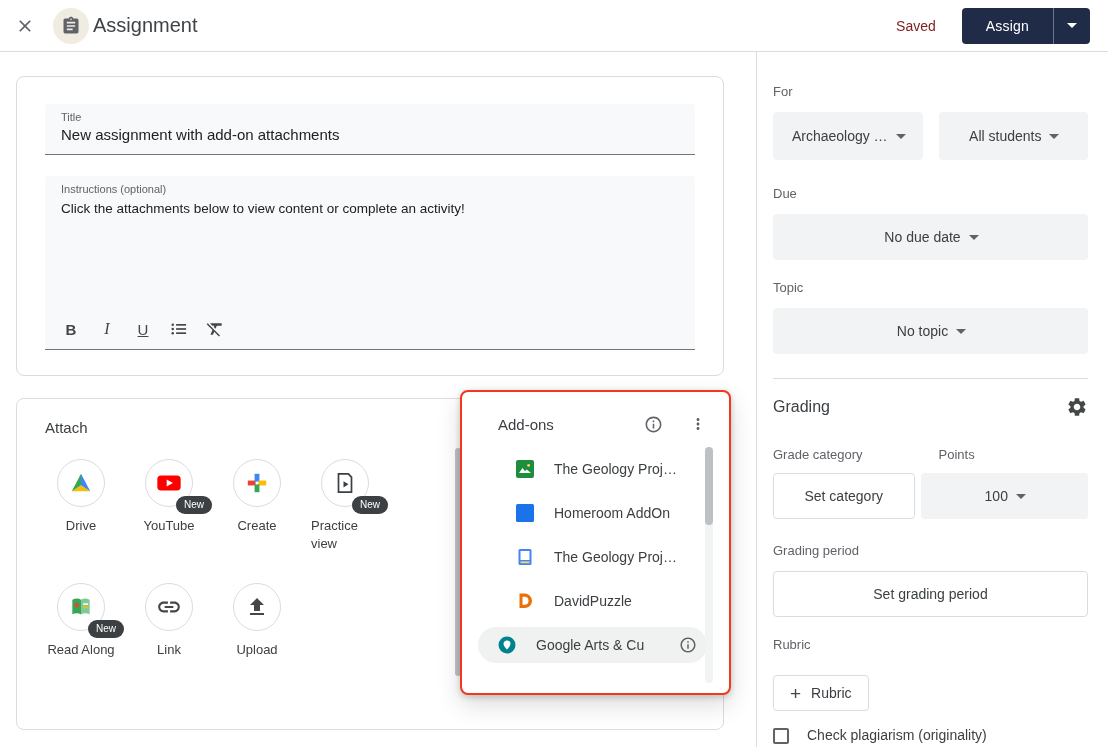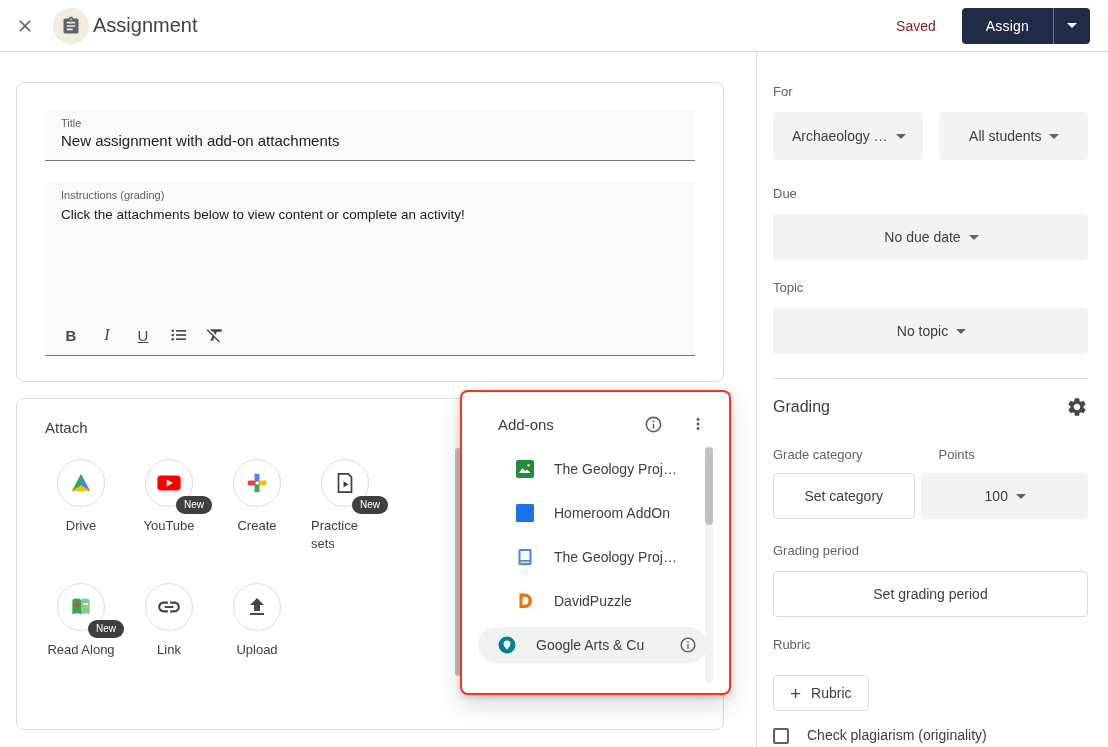--- a/index.html
+++ b/index.html
@@ -34,21 +34,21 @@
   }
   .assign-caret {
     background: var(--assign-bg, #1f2b47); width:37px;
     border-left:1px solid rgba(255,255,255,.35);
     display:flex; align-items:center; justify-content:center;
   }
   .caret-down-white { width:0; height:0; border-left:5px solid transparent; border-right:5px solid transparent; border-top:5px solid #fff; }
 
   
   .card { position:absolute; background:#fff; border:1px solid #dadce0; border-radius:8px; }
-  #card-form   { left:16px; top:82px;  width:708px; height:300px;padding-left:32px; }
+  #card-form   { left:16px; top:76px;  width:708px; height:300px;padding-left:32px; }
   #card-attach { left:16px; top:398px; width:708px; height:332px; }
 
   .field {
     position:absolute; left:28px; right:28px;
     background:#f8f9fa; border-bottom:1px solid #747775; border-radius:4px 4px 0 0;
   }
   #title-field { top:27px; height:51px; }
   .field-label { display:block; font-size:11px; color:#5f6368; padding:7px 16px 0; }
   .title-input {
     display:block; width:100%; border:none; outline:none; background:transparent;
@@ -179,21 +179,21 @@
     </div>
   </div>
 </div>
 
 <div class="card" id="card-form" data-interactable="false">
   <div class="field" id="title-field" data-interactable="true">
     <span class="field-label" data-interactable="false">Title</span>
     <input class="title-input" data-interactable="true" value="New assignment with add-on attachments" style="">
   </div>
   <div class="field" id="instructions-field" data-interactable="true">
-    <span class="field-label" data-interactable="false">Instructions (grading)</span>
+    <span class="field-label" data-interactable="false">Instructions (optional)</span>
     <div class="instructions-text" data-interactable="true">Click the attachments below to view content or complete an activity!</div>
     <div class="fmt-toolbar" data-interactable="false">
       <div class="fmt-btn fmt-bold" data-interactable="true">B</div>
       <div class="fmt-btn fmt-italic" data-interactable="true">I</div>
       <div class="fmt-btn fmt-underline" data-interactable="true">U</div>
       <div class="fmt-btn" data-interactable="true">
         <svg data-interactable="false" viewBox="0 0 24 24" width="20" height="20" fill="#444746">
             <circle cx="4.5" cy="7" r="1.5"></circle>
             <rect x="8.5" y="6" width="12" height="2"></rect>
             <circle cx="4.5" cy="12" r="1.5"></circle>
@@ -247,21 +247,21 @@
       <div class="attach-label" data-interactable="false">Create</div>
     </div>
     <div class="attach-item" data-interactable="true">
       <div class="attach-circle" data-interactable="false">
         <svg data-interactable="false" viewBox="0 0 24 24" width="24" height="24">
             <path d="M5.5 2.8h9.8l3.2 3.4v15H5.5z" fill="none" stroke="#3c4043" stroke-width="1.7"></path>
             <path d="M10.5 10.2l5 3.1-5 3.1z" fill="#3c4043"></path>
           </svg>
         <span class="new-badge" data-interactable="false">New</span>
       </div>
-      <div class="attach-label" data-interactable="false">Practice sets</div>
+      <div class="attach-label" data-interactable="false">Practice view</div>
     </div>
   </div>
 
   <div class="attach-row" id="attach-row-2" data-interactable="false">
     <div class="attach-item" data-interactable="true">
       <div class="attach-circle" data-interactable="false">
         <svg data-interactable="false" viewBox="0 0 24 24" width="26" height="26">
             <path d="M12 5.3C10 3.9 6.8 3.9 4 5.2v13.6c2.8-1.3 6-1.3 8 .1z" fill="#34a853"></path>
             <path d="M12 5.3v13.6c2-1.4 5.2-1.4 8-.1V5.2c-2.8-1.3-6-1.3-8 .1z" fill="#81c995"></path>
             <circle cx="8.1" cy="10.3" r="2.1" fill="#ea4335"></circle>

